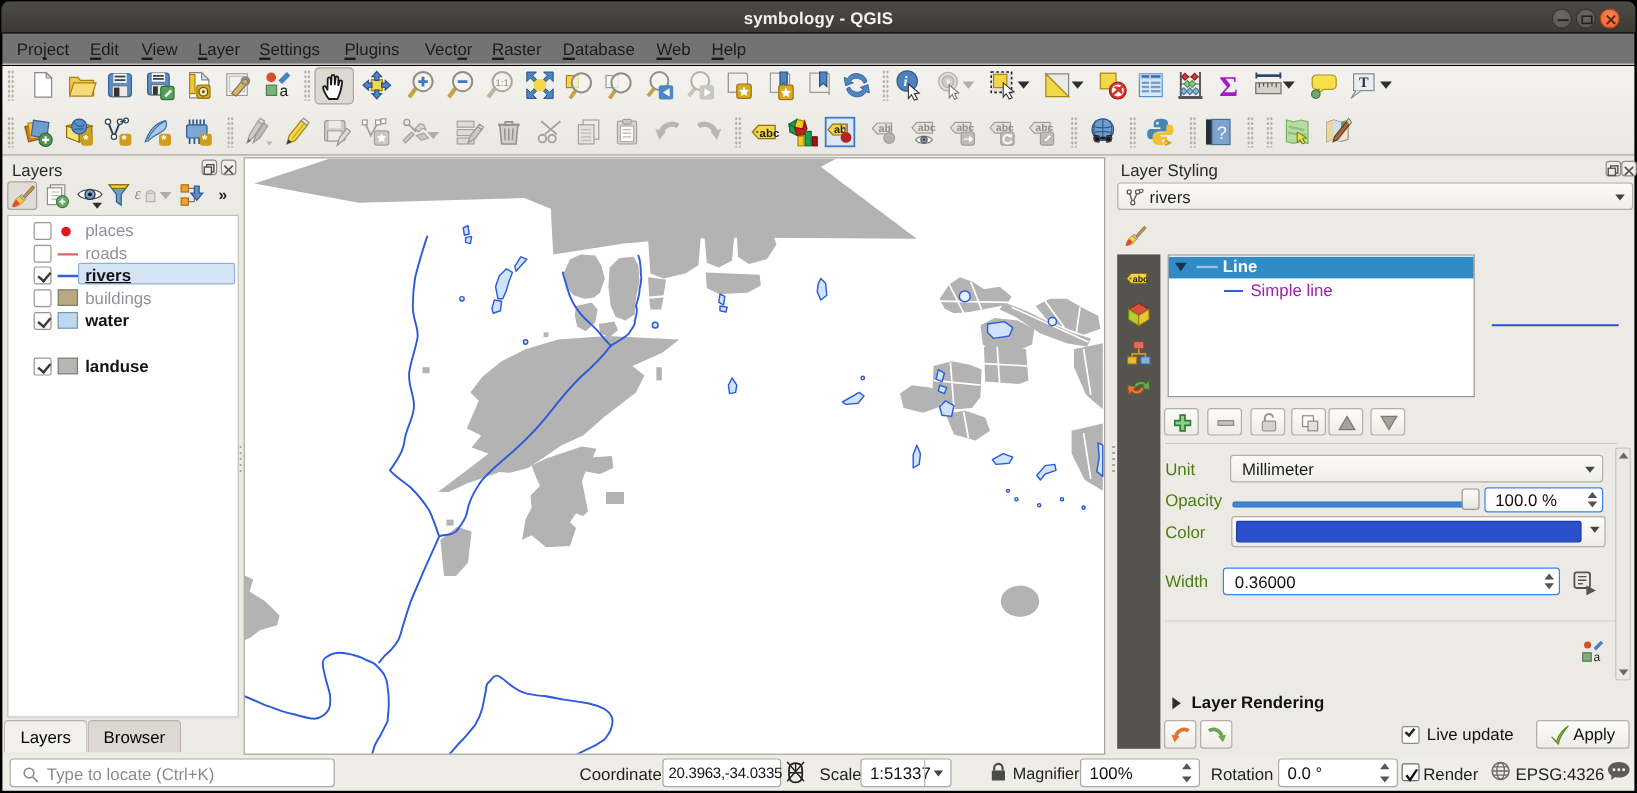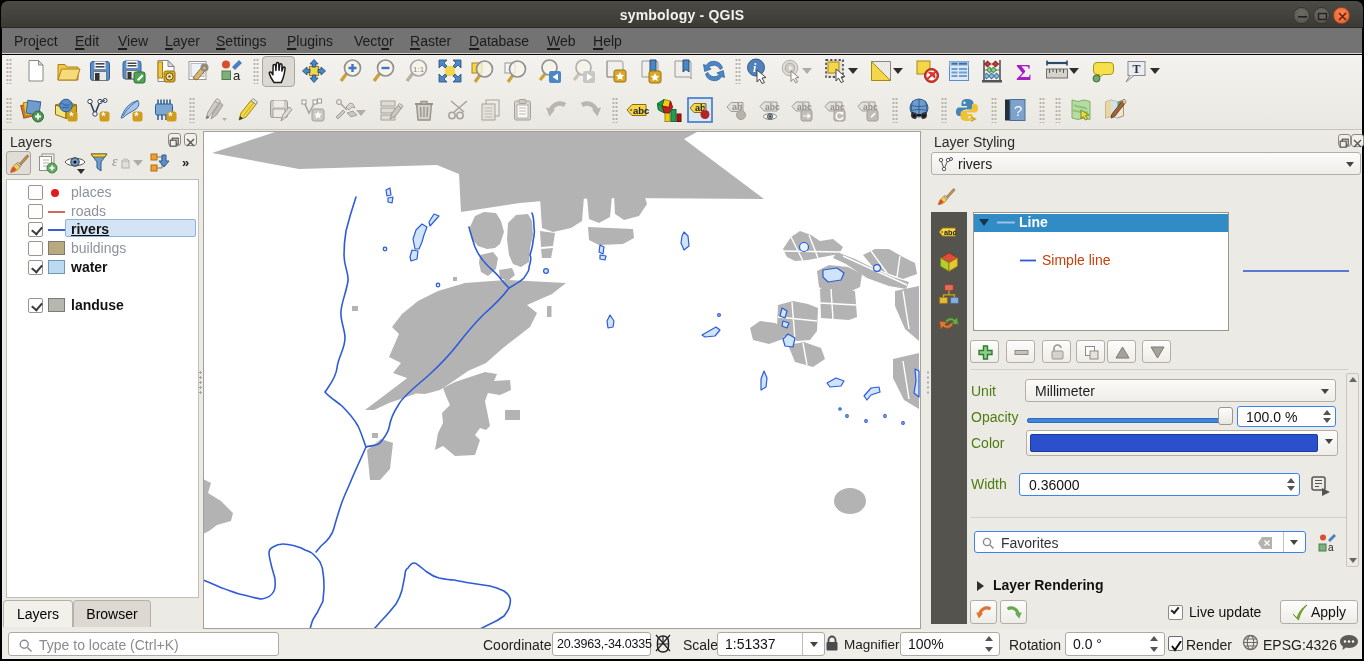--- a/index.html
+++ b/index.html
@@ -783,21 +783,21 @@
  <div id="symtree">
   <div id="linerow">
           <svg style="position:absolute;left:4px;top:3px" width="12" height="10">
             <path d="M1 2 L11 2 L6 9z" fill="#16344e"></path>
           </svg>
           <svg style="position:absolute;left:23px;top:7px" width="18" height="3">
             <path d="M0 1.5 h18" stroke="#9cc0e8" stroke-width="2"></path>
           </svg>
           <span style="position:absolute;left:45px;top:0px">Line</span>
         </div>
-  <div style="position:absolute;left:46px;top:39px;width:200px;height:16px;font-size:14px;color:#c2410c">
+  <div style="position:absolute;left:46px;top:21px;width:200px;height:16px;font-size:14px;color:#a21caf">
           <svg style="position:absolute;left:0px;top:7px" width="16" height="3">
             <path d="M0 1.5 h16" stroke="#2e5bd8" stroke-width="1.8"></path>
           </svg>
           <span style="position:absolute;left:22px;top:0px">Simple line</span>
         </div>
  </div>
  <svg style="position:absolute;left:313px;top:139px" width="106" height="4">
         <path d="M0 2 h106" stroke="#2950cc" stroke-width="1.7"></path>
       </svg>
  <div class="sbtn" style="left:40px;top:210px">
@@ -856,34 +856,20 @@
         <span style="position:absolute;left:9px;top:3px">0.36000</span>
         <div class="spinarr up" style="top:4px"></div>
         <div class="spinarr dn" style="bottom:4px"></div>
       </div>
  <svg style="position:absolute;left:378px;top:344px" width="26" height="22" viewBox="0 0 26 22">
         <rect x="4" y="3" width="13" height="13" rx="2" fill="none" stroke="#555" stroke-width="1.5"></rect>
         <path d="M7 6.5 h7 M7 9.5 h7 M7 12.5 h4" stroke="#555" stroke-width="1.2"></path>
         <path d="M14 14 l8 4 -8 4z" fill="#555"></path>
       </svg>
  <div style="position:absolute;left:41px;top:387px;width:377px;height:1px;background:#d2cfc8"></div>
- <div class="spin" style="left:44px;top:401px;width:332px;height:22px;color:#333">
-        <svg style="position:absolute;left:6px;top:4px" width="14" height="14" viewBox="0 0 14 14">
-          <circle cx="6" cy="6" r="3.6" fill="none" stroke="#8a8a8a" stroke-width="1.4"></circle>
-          <path d="M9 9 L12.5 12.5" stroke="#8a8a8a" stroke-width="1.4"></path>
-        </svg>
-        <span style="position:absolute;left:26px;top:3px">Favorites</span>
-  <svg style="position:absolute;right:32px;top:4px" width="15" height="14" viewBox="0 0 15 14">
-          <path d="M4 1 h10 v12 H4 L0 7z" fill="#b5b2ab"></path>
-          <path d="M6.5 4.5 l5 5 M11.5 4.5 l-5 5" stroke="#fff" stroke-width="1.3"></path>
-        </svg>
-  <div style="position:absolute;right:0;top:0;width:22px;height:20px;border-left:1px solid #c5c2bb">
-          <div style="position:absolute;left:6px;top:8px;width:0;height:0;border-left:4px solid transparent;border-right:4px solid transparent;border-top:5px solid #444"></div>
-        </div>
- </div>
  <svg style="position:absolute;left:387px;top:403px" width="20" height="20" viewBox="0 0 20 20">
         <circle cx="6" cy="4.5" r="3" fill="#d84f2e"></circle>
         <path d="M11 7 L17 1 L19 3 L13 9z" fill="#4a7fc1"></path>
         <rect x="2" y="11" width="7" height="7" fill="#7eb07e" stroke="#4c7e4c"></rect>
         <text x="11" y="18" font-size="10" fill="#222">a</text>
       </svg>
  <div style="position:absolute;left:416px;top:243px;width:13px;height:194px;background:#eceae5;border:1px solid #c8c5be;border-radius:2px">
   <div style="position:absolute;left:2px;top:3px;width:0;height:0;border-left:4px solid transparent;border-right:4px solid transparent;border-bottom:5px solid #666"></div>
   <div style="position:absolute;left:2px;bottom:3px;width:0;height:0;border-left:4px solid transparent;border-right:4px solid transparent;border-top:5px solid #666"></div>
  </div>
@@ -929,21 +915,21 @@
  <span style="position:absolute;left:481px;top:7px">Coordinate</span>
  <div class="sbox" style="left:550px;top:2px;width:99px">
       <span style="position:absolute;left:4px;top:4px;font-size:12.5px;letter-spacing:-0.2px">20.3963,-34.0335</span>
     </div>
  <svg style="position:absolute;left:652px;top:4px" width="18" height="20" viewBox="0 0 18 20">
       <path d="M9 2 C5 2 3.5 4.5 3.5 8 v4 c0 3.5 1.5 6 5.5 6 s5.5-2.5 5.5-6 V8 C14.5 4.5 13 2 9 2z" fill="none" stroke="#222" stroke-width="1.5"></path>
       <path d="M9 2 v8 M3.5 10 h11" stroke="#222" stroke-width="1.2"></path>
       <path d="M2 1 L16 17 M16 1 L2 17" stroke="#222" stroke-width="1.2"></path>
     </svg>
  <span style="position:absolute;left:681px;top:7px">Scale</span>
- <div class="sbox" style="left:715px;top:2px;width:108px">
+ <div class="sbox" style="left:715px;top:2px;width:76px">
       <span style="position:absolute;left:7px;top:3px">1:51337</span>
       <div style="position:absolute;right:0;top:0;width:22px;height:22px;border-left:1px solid #c0bcb4">
         <div style="position:absolute;left:7px;top:9px;width:0;height:0;border-left:4px solid transparent;border-right:4px solid transparent;border-top:5px solid #444"></div>
       </div>
     </div>
  <svg style="position:absolute;left:823px;top:5px" width="14" height="17" viewBox="0 0 14 17">
       <rect x="1.5" y="7" width="11" height="8.5" rx="1" fill="#4a4a4a"></rect>
       <path d="M3.5 7 V5 a3.5 3.5 0 0 1 7 0 v2" fill="none" stroke="#4a4a4a" stroke-width="1.8"></path>
     </svg>
  <span style="position:absolute;left:842px;top:7px;font-size:13.5px">Magnifier</span>

